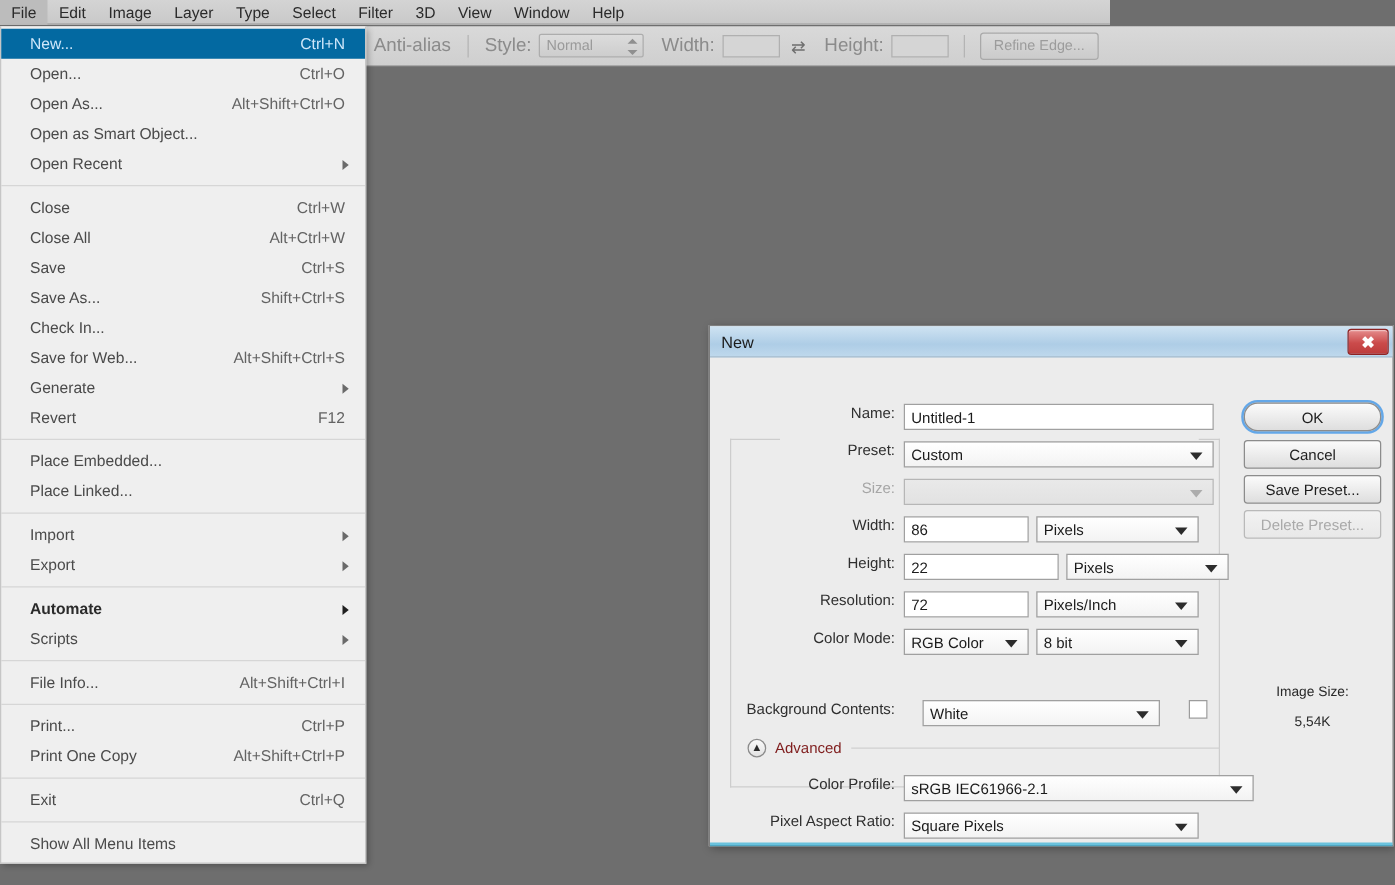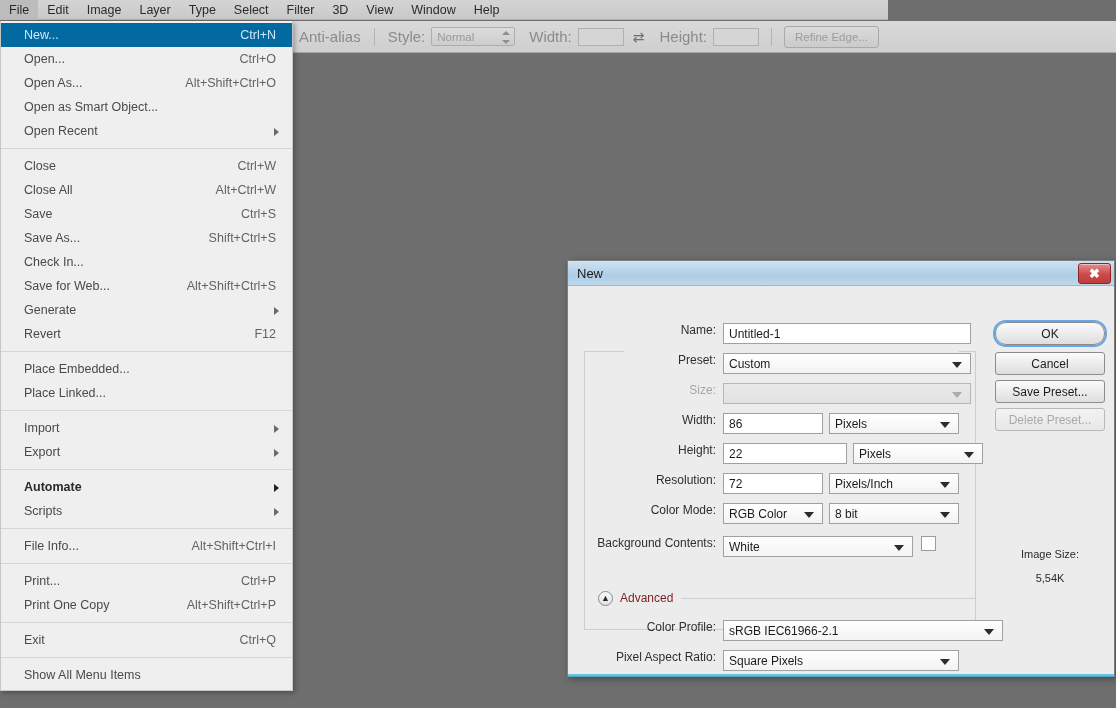--- a/index.html
+++ b/index.html
@@ -372,21 +372,21 @@
       <span class="combo" style="width:100px;">
         <span class="cv">RGB Color</span>
         <span class="caret"></span>
       </span>
       <span class="combo" style="width:130px;margin-left:6px;">
         <span class="cv">8 bit</span>
         <span class="caret"></span>
       </span>
     </div>
 
-    <div class="row" style="top:250px;">
+    <div class="row" style="top:274px;gap:15px;">
       <span class="rlabel">Background Contents:</span>
       <span class="combo" style="width:190px;">
         <span class="cv">White</span>
         <span class="caret"></span>
       </span>
       <span id="bgcheckbox"></span>
     </div>
 
     <div id="advanced">
       <span id="adv-icon">▲</span>

